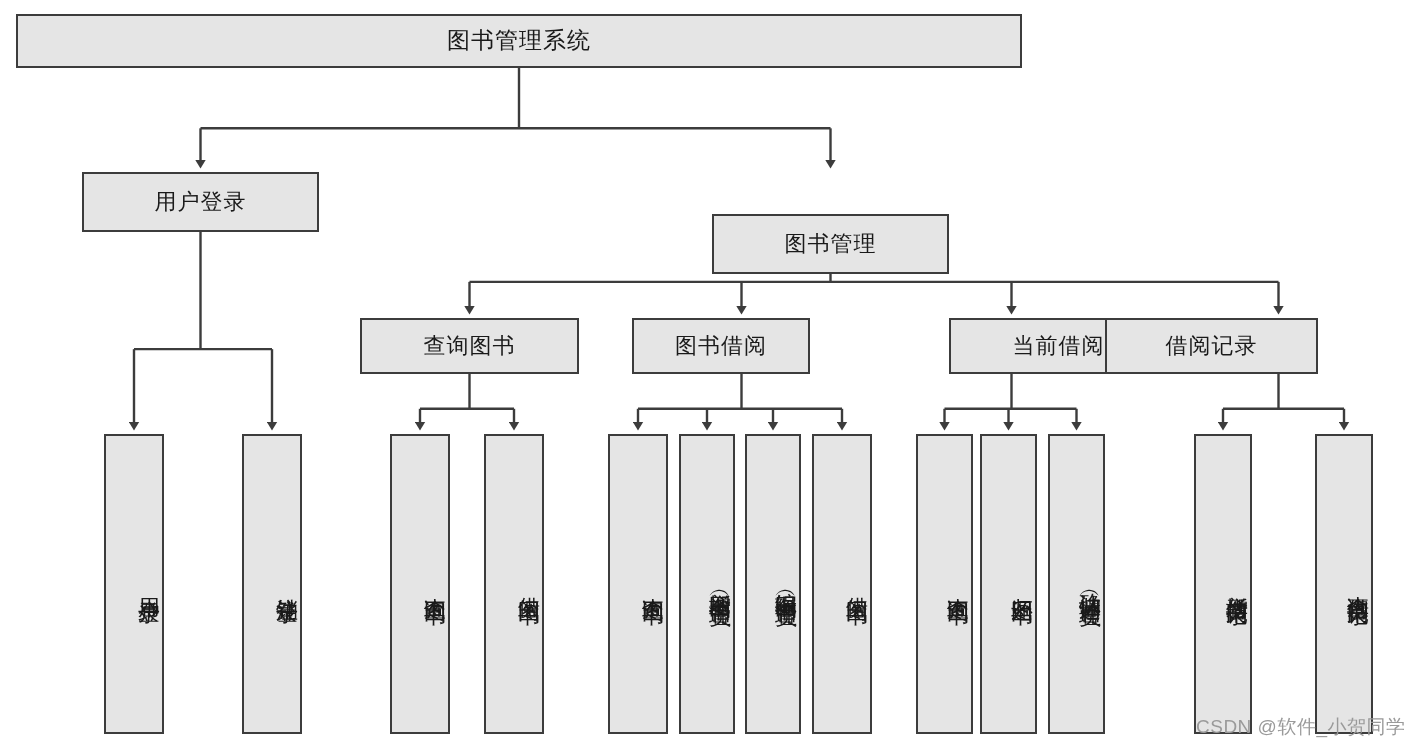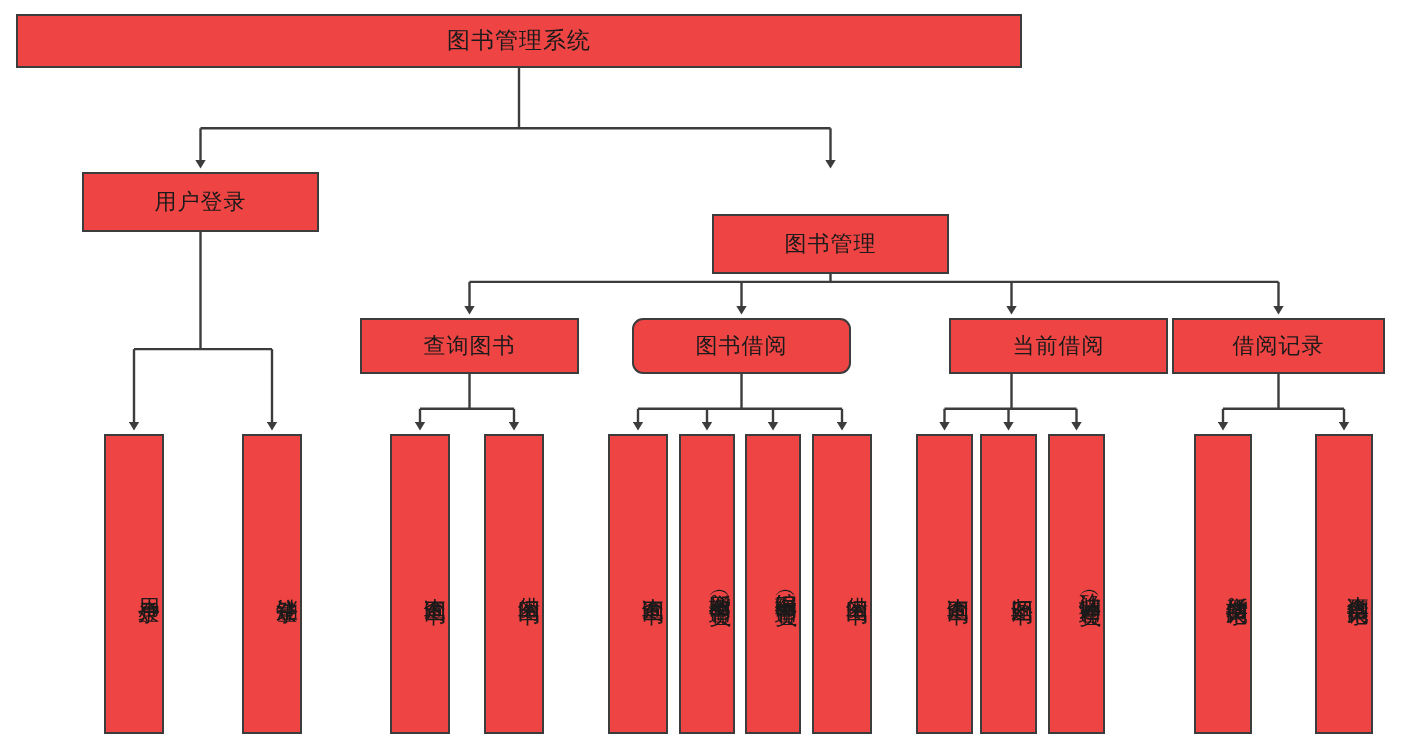--- a/index.html
+++ b/index.html
@@ -22,21 +22,21 @@
     left: 0;
     top: 0;
     width: 1405px;
     height: 747px;
     pointer-events: none;
   }
   .node {
     position: absolute;
     box-sizing: border-box;
     border: 2px solid #3c3c3c;
-    background: #ef4444;
+    background: #e5e5e5;
     display: flex;
     align-items: center;
     justify-content: center;
     color: #1a1a1a;
     text-align: left;
   }
   .node.horiz {
     font-size: 22px;
     line-height: 1.1;
     letter-spacing: 1px;
@@ -108,31 +108,32 @@
         <path d="M1223,408.8 L1223,423" marker-end="url(#arrowhead)"></path>
         <path d="M1344,408.8 L1344,423" marker-end="url(#arrowhead)"></path>
       </g>
   </svg>
 
   <div id="node-layer">
       <div class="node horiz root" style="left: 16px; top: 14px; width: 1006px; height: 54px; border-color: rgb(60, 60, 60); color: rgb(26, 26, 26);">图书管理系统</div>
       <div class="node horiz" style="left: 82px; top: 172px; width: 237px; height: 60px; border-color: rgb(60, 60, 60); color: rgb(26, 26, 26);">用户登录</div>
       <div class="node horiz" style="left: 712px; top: 172px; width: 237px; height: 60px; border-color: rgb(60, 60, 60); color: rgb(26, 26, 26); margin-top: 42px;">图书管理</div>
       <div class="node horiz" style="left: 360px; top: 318px; width: 219px; height: 56px; border-color: rgb(60, 60, 60); color: rgb(26, 26, 26);">查询图书</div>
-      <div class="node horiz" style="left: 632px; top: 318px; width: 219px; height: 56px; border-color: rgb(60, 60, 60); color: rgb(26, 26, 26); border-radius: 11px;">图书借阅</div>
+      <div class="node horiz" style="left: 632px; top: 318px; width: 178px; height: 56px; border-color: rgb(60, 60, 60); color: rgb(26, 26, 26);">图书借阅</div>
       <div class="node horiz" style="left: 902px; top: 318px; width: 219px; height: 56px; border-color: rgb(60, 60, 60); color: rgb(26, 26, 26); margin-left: 47px;">当前借阅</div>
-      <div class="node horiz" style="left: 1172px; top: 318px; width: 213px; height: 56px; border-color: rgb(60, 60, 60); color: rgb(26, 26, 26);">借阅记录</div>
+      <div class="node horiz" style="left: 1105px; top: 318px; width: 213px; height: 56px; border-color: rgb(60, 60, 60); color: rgb(26, 26, 26);">借阅记录</div>
       <div class="node vert" style="left: 104px; top: 434px; width: 60px; height: 300px; border-color: rgb(60, 60, 60); color: rgb(26, 26, 26);">用户登录</div>
       <div class="node vert" style="left: 242px; top: 434px; width: 60px; height: 300px; border-color: rgb(60, 60, 60); color: rgb(26, 26, 26);">注销登录</div>
       <div class="node vert" style="left: 390px; top: 434px; width: 60px; height: 300px; border-color: rgb(60, 60, 60); color: rgb(26, 26, 26);">查询图书</div>
       <div class="node vert" style="left: 484px; top: 434px; width: 60px; height: 300px; border-color: rgb(60, 60, 60); color: rgb(26, 26, 26);">借阅图书</div>
       <div class="node vert" style="left: 608px; top: 434px; width: 60px; height: 300px; border-color: rgb(60, 60, 60); color: rgb(26, 26, 26);">查询图书</div>
       <div class="node vert" style="left: 679px; top: 434px; width: 56px; height: 300px; border-color: rgb(60, 60, 60); color: rgb(26, 26, 26);">新增图书（管理员）</div>
       <div class="node vert" style="left: 745px; top: 434px; width: 56px; height: 300px; border-color: rgb(60, 60, 60); color: rgb(26, 26, 26);">编辑图书（管理员）</div>
       <div class="node vert" style="left: 812px; top: 434px; width: 60px; height: 300px; border-color: rgb(60, 60, 60); color: rgb(26, 26, 26);">借阅图书</div>
       <div class="node vert" style="left: 916px; top: 434px; width: 57px; height: 300px; border-color: rgb(60, 60, 60); color: rgb(26, 26, 26);">查询图书</div>
       <div class="node vert" style="left: 980px; top: 434px; width: 57px; height: 300px; border-color: rgb(60, 60, 60); color: rgb(26, 26, 26);">归还图书</div>
       <div class="node vert" style="left: 1048px; top: 434px; width: 57px; height: 300px; border-color: rgb(60, 60, 60); color: rgb(26, 26, 26);">确认归还（管理员）</div>
       <div class="node vert" style="left: 1194px; top: 434px; width: 58px; height: 300px; border-color: rgb(60, 60, 60); color: rgb(26, 26, 26);">新增借阅记录</div>
       <div class="node vert" style="left: 1315px; top: 434px; width: 58px; height: 300px; border-color: rgb(60, 60, 60); color: rgb(26, 26, 26);">查询借阅记录</div>
     </div>
 
+  <div id="watermark" style="left: 1196px; top: 714px;">CSDN @软件_小贺同学</div>
 </div>
 
 </body></html>

